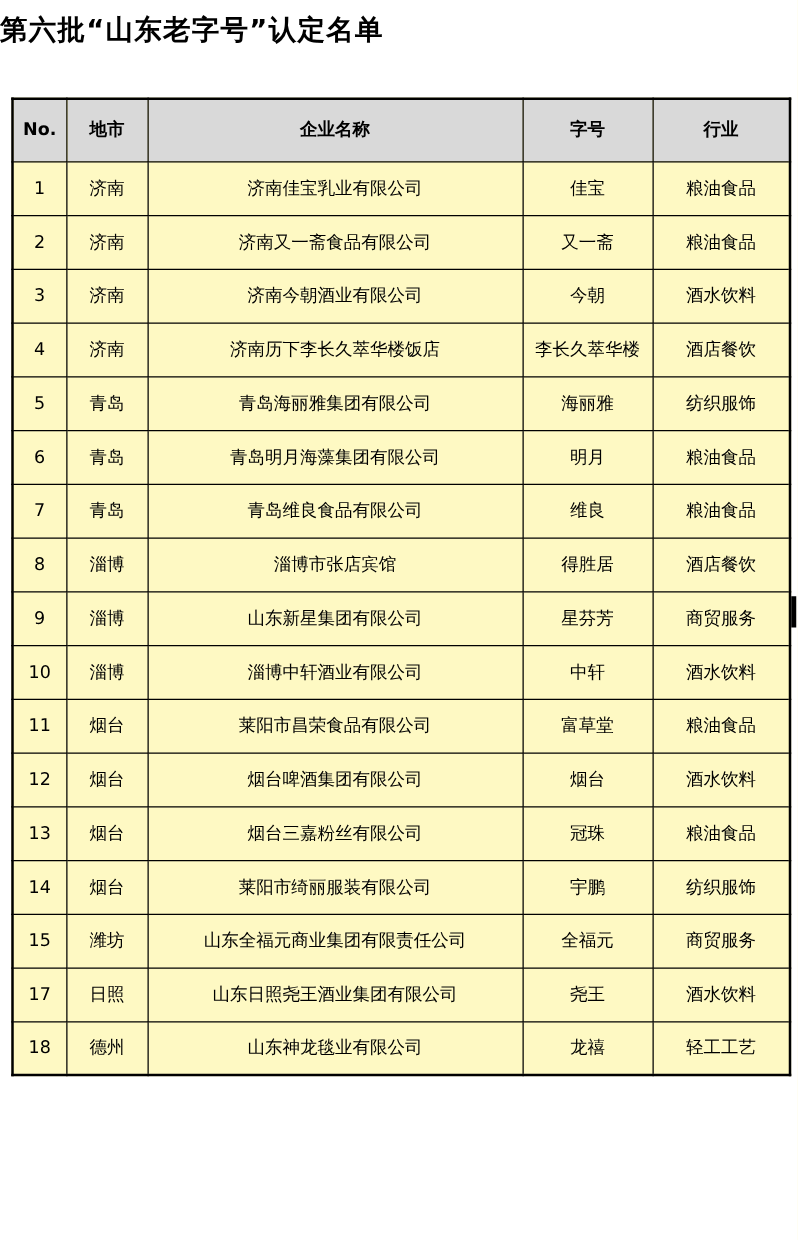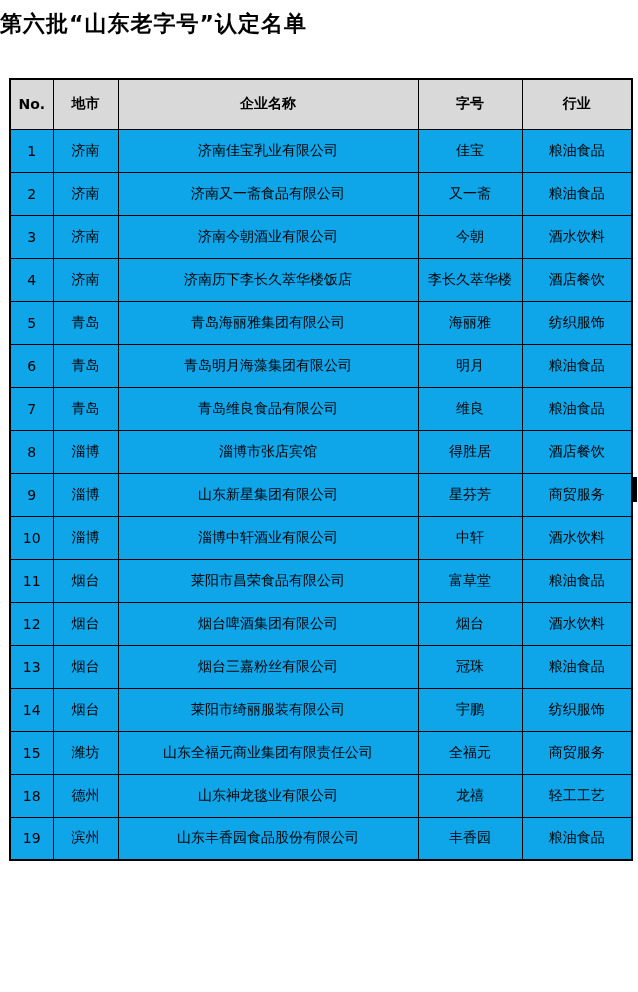--- a/index.html
+++ b/index.html
@@ -22,21 +22,21 @@
     color: #000000;
     letter-spacing: 1px;
   }
   table.brand-table {
     position: absolute;
     left: 9px;
     top: 78px;
     width: 622px;
     border-collapse: collapse;
     table-layout: fixed;
-    background: #0ea5e9;
+    background: #fef9c3;
   }
   table.brand-table th,
   table.brand-table td {
     border: 1px solid #000000;
     text-align: center;
     vertical-align: middle;
     font-size: 14px;
     color: #000000;
     overflow: hidden;
     white-space: nowrap;
@@ -186,31 +186,31 @@
       <td>纺织服饰</td>
     </tr>
         <tr>
       <td>15</td>
       <td>潍坊</td>
       <td>山东全福元商业集团有限责任公司</td>
       <td>全福元</td>
       <td>商贸服务</td>
     </tr>
         <tr>
+      <td>17</td>
+      <td>日照</td>
+      <td>山东日照尧王酒业集团有限公司</td>
+      <td>尧王</td>
+      <td>酒水饮料</td>
+    </tr>
+        <tr>
       <td>18</td>
       <td>德州</td>
       <td>山东神龙毯业有限公司</td>
       <td>龙禧</td>
       <td>轻工工艺</td>
     </tr>
-        <tr>
-      <td>19</td>
-      <td>滨州</td>
-      <td>山东丰香园食品股份有限公司</td>
-      <td>丰香园</td>
-      <td>粮油食品</td>
-    </tr>
       </tbody>
   </table>
 
   <div class="scroll-thumb"></div>
 
 </div>
 
 </body></html>

